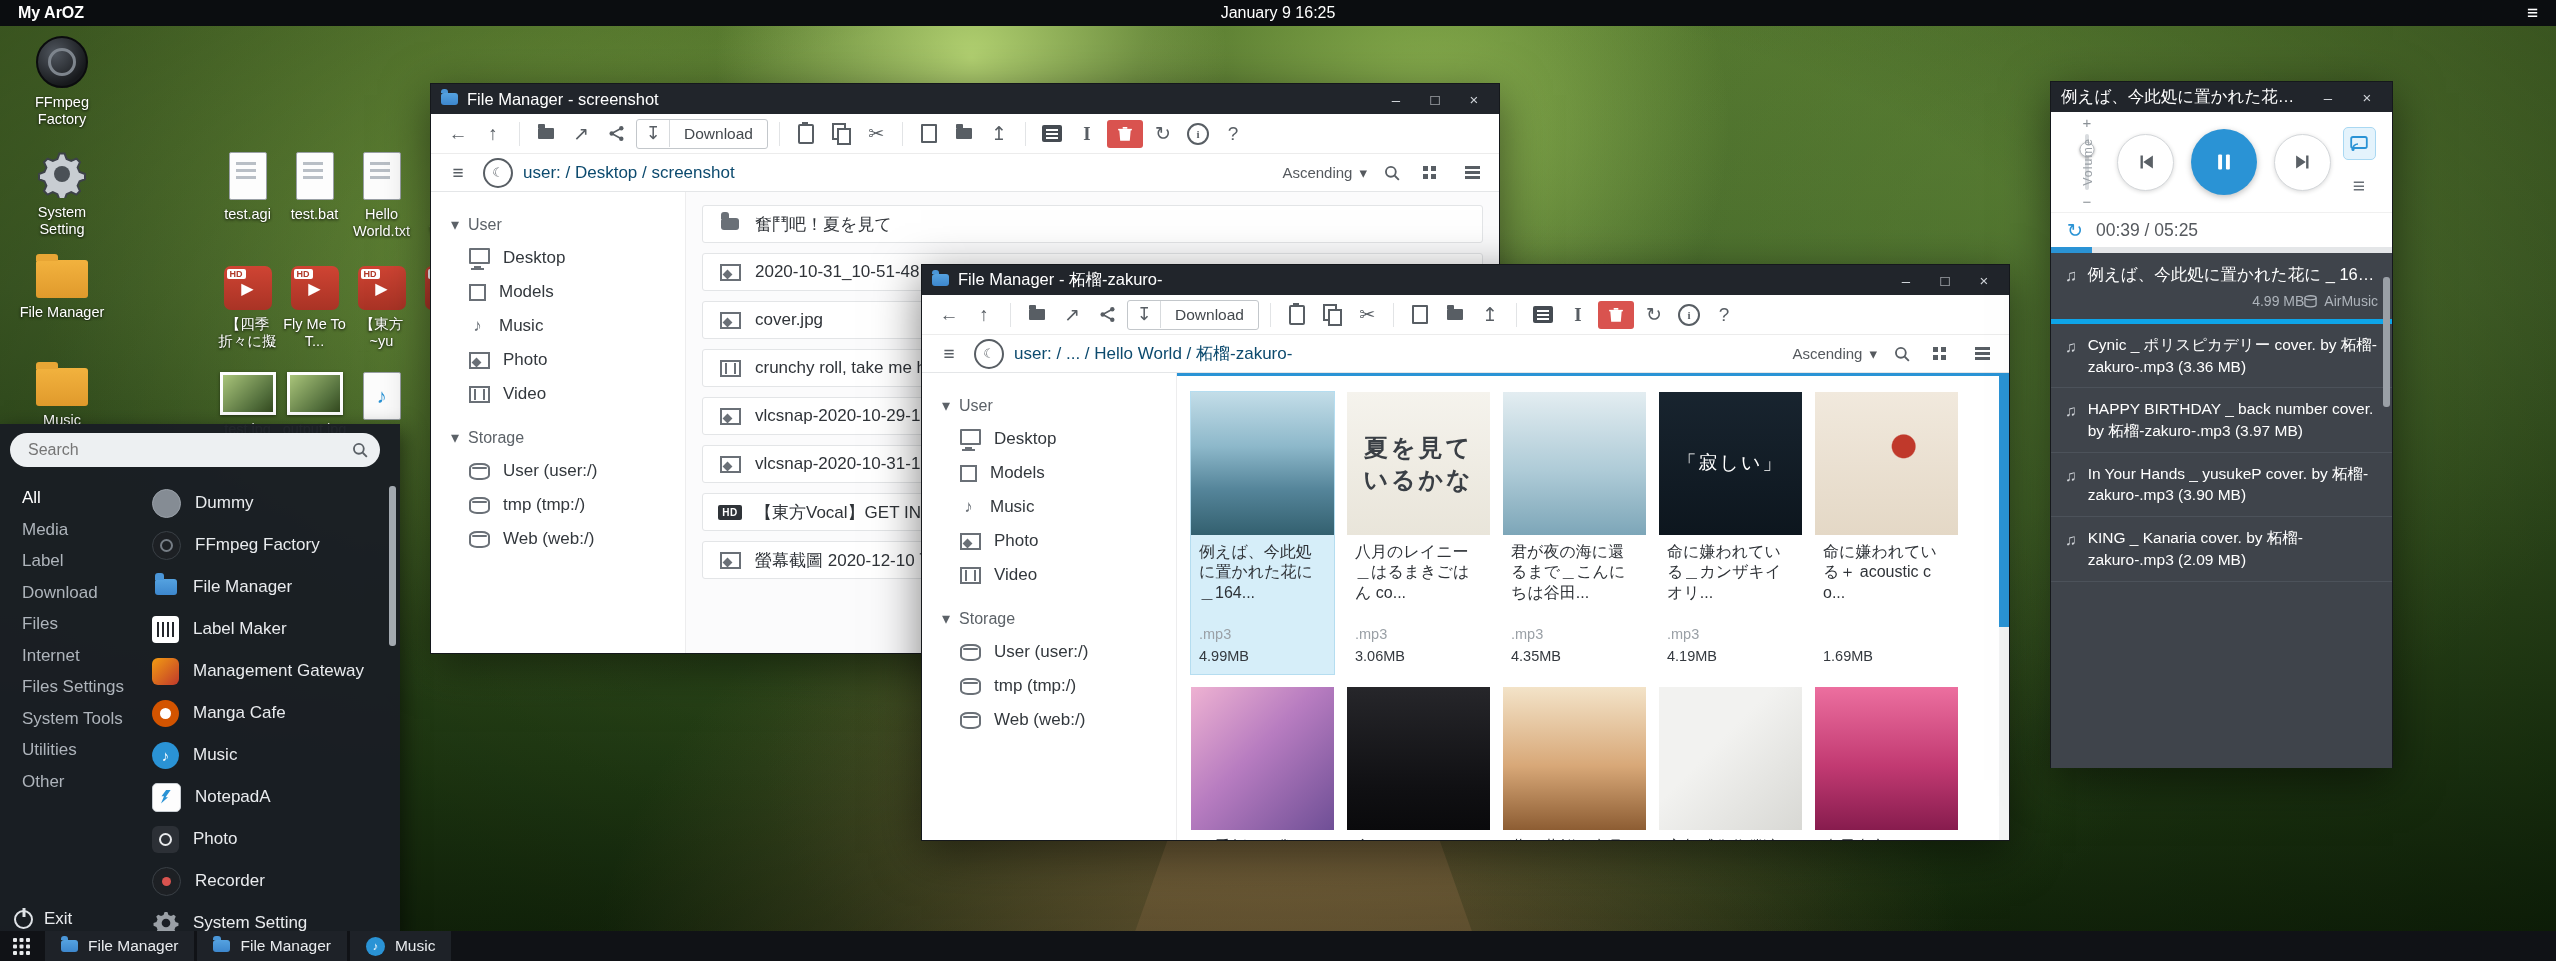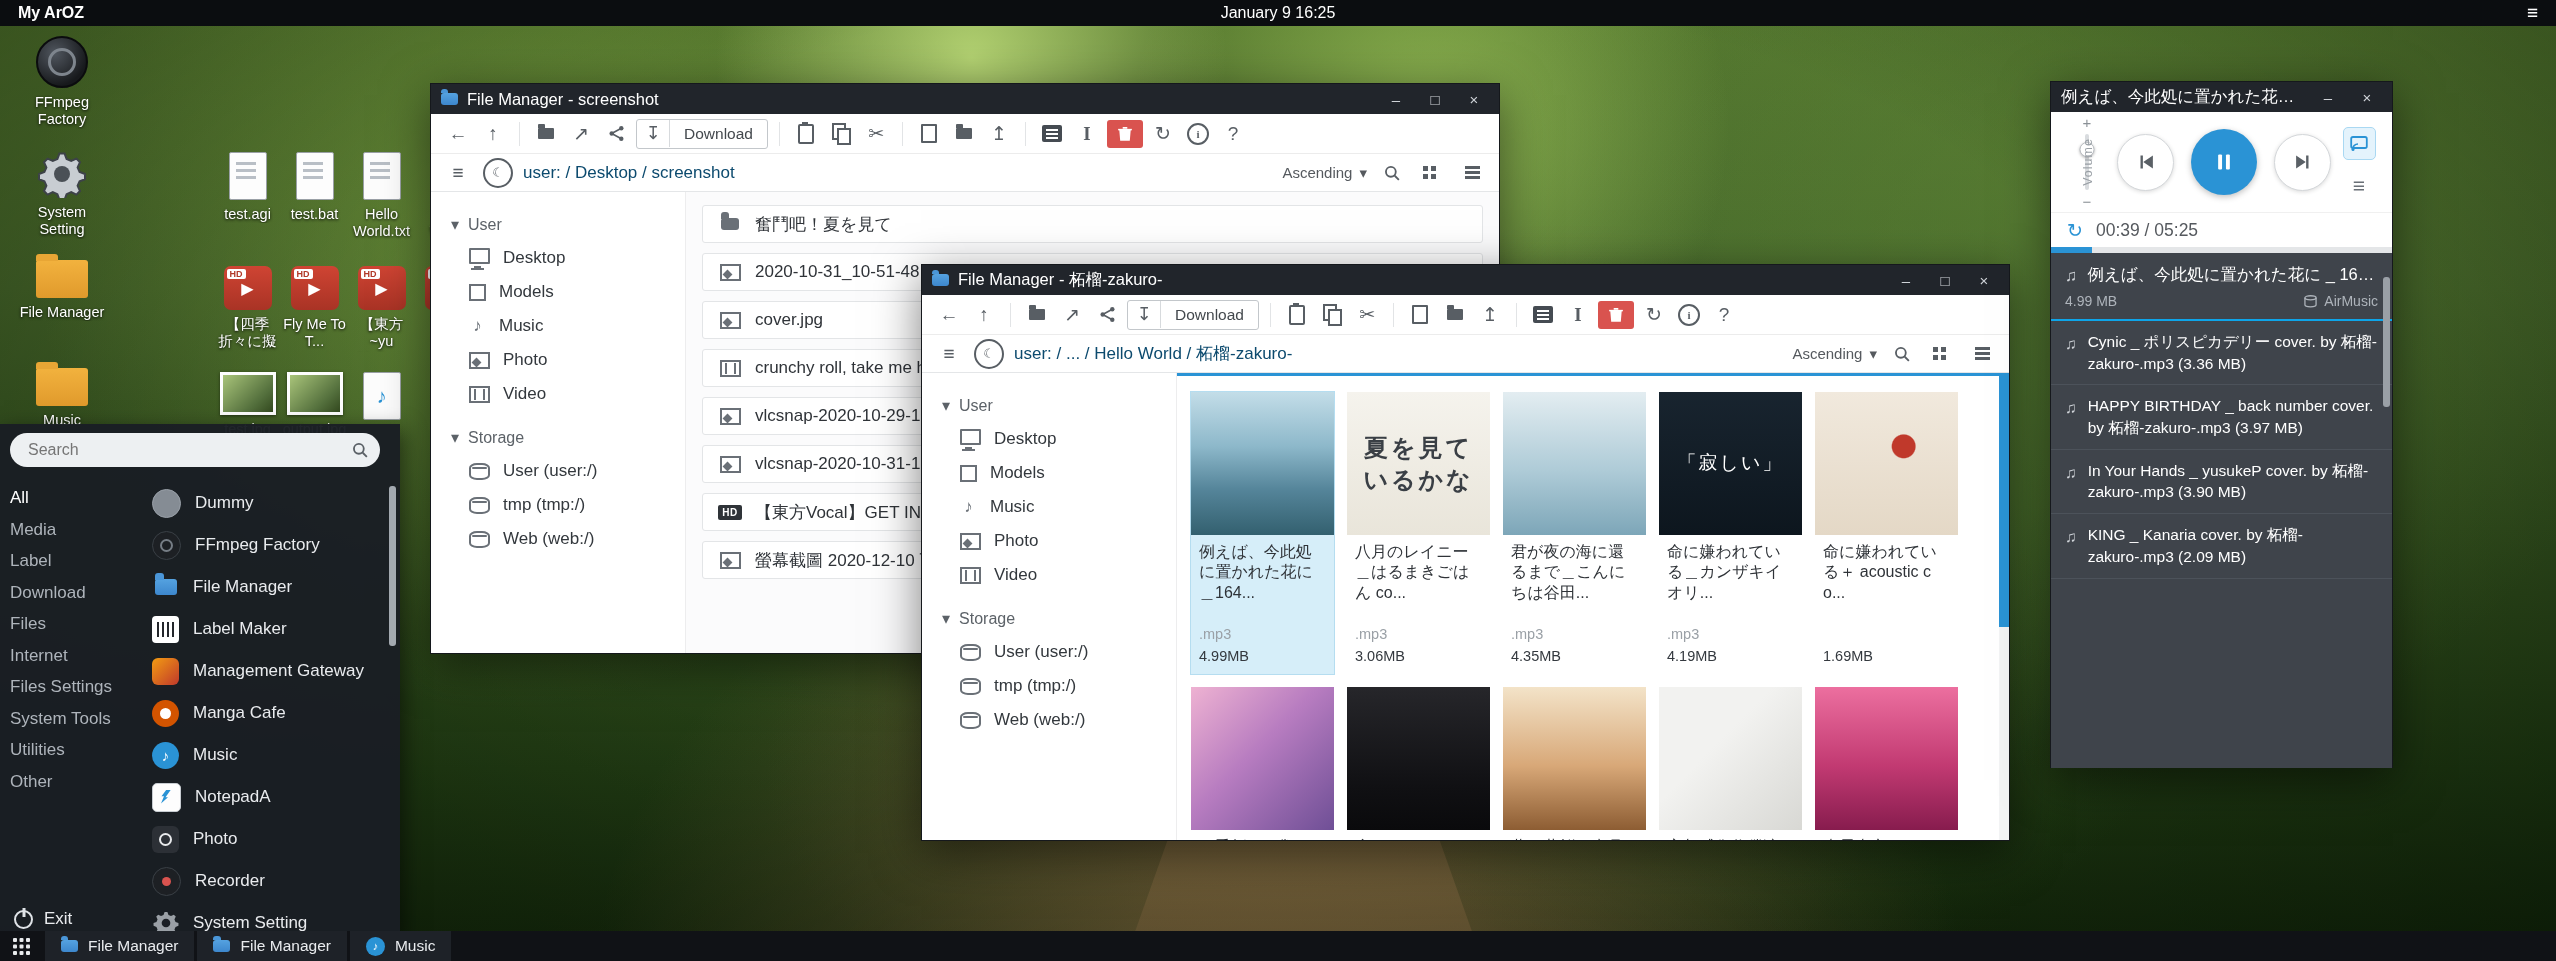--- a/index.html
+++ b/index.html
@@ -47,21 +47,21 @@
   .g-vid{width:48px;height:44px;border-radius:7px;background:linear-gradient(#cf4433,#a93325);color:#fff;display:flex;align-items:center;justify-content:center;font-size:16px}
   .g-vid .badge{position:absolute;top:3px;left:3px;font-size:9px;font-weight:bold;background:#fff;color:#b23a29;padding:0 3px;border-radius:2px}
   .g-img{width:50px;height:37px;background:linear-gradient(135deg,#a9c47a,#54703d 70%,#33491f);border:3px solid #fdfdfd;box-shadow:0 1px 3px rgba(0,0,0,.5)}
   .g-aud{width:36px;height:46px;background:#fdfdfd;border:1px solid #9aa0a6;border-radius:2px;display:flex;align-items:center;justify-content:center;color:#2a93d5;font-size:20px}
 
   
   .startmenu{position:absolute;left:0;top:424px;width:400px;height:514px;background:rgba(26,30,36,.97);z-index:30;color:#dfe3e7;box-shadow:4px 6px 20px rgba(0,0,0,.5)}
   .sm-search{position:absolute;left:10px;top:9px;right:20px;height:34px;background:#edf0f2;border-radius:17px;display:flex;align-items:center;padding:0 12px 0 16px}
   .sm-input{flex:1;border:none;outline:none;background:transparent;font-size:16px;color:#333;font-family:inherit}
   .sm-cats{position:absolute;left:0;top:58px;width:150px}
-  .sm-cat{height:31.5px;line-height:31.5px;padding-left:10px;font-size:17px;color:#aeb4bb;cursor:pointer;white-space:nowrap}
+  .sm-cat{height:31.5px;line-height:31.5px;padding-left:22px;font-size:17px;color:#aeb4bb;cursor:pointer;white-space:nowrap}
   .sm-cat.active{color:#fff}
   .sm-apps{position:absolute;left:152px;top:58px;right:16px;bottom:0;overflow:hidden}
   .sm-app{display:flex;align-items:center;gap:14px;height:42px;font-size:17px;color:#e9ebee;cursor:pointer}
   .ai{width:27px;height:27px;border-radius:50%;flex:none;position:relative;display:flex;align-items:center;justify-content:center;color:#fff;font-size:14px}
   .a-dummy{background:#858c94;border:1px solid #9aa1a9}
   .a-ffmpeg{background:#1d2024;border:1px solid #3a4046}
   .a-ffmpeg::after{content:"";position:absolute;inset:7px;border:2px solid #767d85;border-radius:50%}
   .a-fmgr{border-radius:0;background:transparent}
   .a-label{border-radius:4px;background:#fff}
   .a-label::after{content:"";position:absolute;inset:6px 5px;background:repeating-linear-gradient(90deg,#23262b 0 2px,transparent 2px 5px)}
@@ -173,21 +173,21 @@
   .cast{width:31px;height:31px;border-radius:5px;background:#e4f3fc;border:1px solid #a9d8f2;display:flex;align-items:center;justify-content:center;cursor:pointer}
   .pmenu{font-size:21px;color:#6a7077;cursor:pointer}
   .pl-time{display:flex;align-items:center;gap:13px;height:34px;padding:0 16px;font-size:17.5px;color:#55595e;border-top:1px solid #f0f0f0}
   .rep{color:#2a93d5;font-size:19px;cursor:pointer}
   .pl-prog{height:6px;background:#e4e6e8}
   .pl-fill{height:100%;background:#2a93d5}
   .pl-dark{background:#3f444b;height:calc(100% - 170px);position:relative;overflow:hidden;color:#fff}
   .np{display:flex;align-items:center;gap:10px;padding:11px 14px 5px;font-size:16.5px}
   .np .gly{color:#cfd3d8}
   .np-t{white-space:nowrap;overflow:hidden;text-overflow:ellipsis}
-  .np-meta{display:flex;justify-content:space-between;padding:2px 14px 10px;font-size:14px;color:#aeb4bb;border-bottom:2px solid #0ea5e9}
+  .np-meta{display:flex;justify-content:flex-end;padding:2px 14px 10px;font-size:14px;color:#aeb4bb;border-bottom:5px solid #0ea5e9}
   .am{display:flex;align-items:center;gap:7px}
   .pl-item{display:flex;gap:11px;padding:10px 14px;border-bottom:1px solid #4c525a;font-size:15.5px;line-height:1.4;cursor:pointer}
   .pl-item .gly{color:#cfd3d8;margin-top:2px}
   .pl-scroll{position:absolute;right:2px;top:24px;width:7px;height:130px;background:#9aa0a6;border-radius:3px}
 
   
   .taskbar{position:absolute;left:0;right:0;bottom:0;height:30px;background:#101216;display:flex;align-items:stretch;gap:3px;z-index:70}
   .tb-start{width:42px;display:flex;align-items:center;justify-content:center;cursor:pointer}
   .grid9{position:relative;width:17px;height:17px}
   .grid9::after{content:"";position:absolute;width:4px;height:4px;background:#e8eaec;border-radius:1px;

